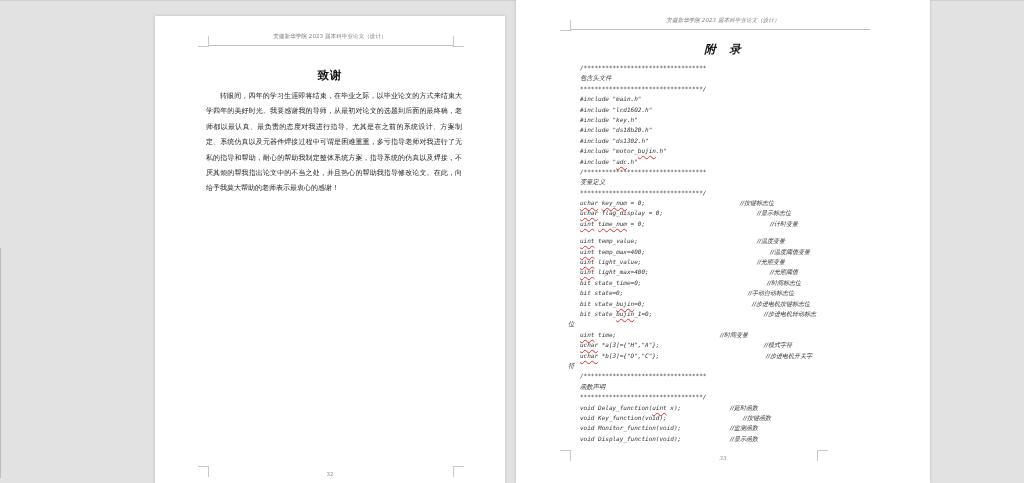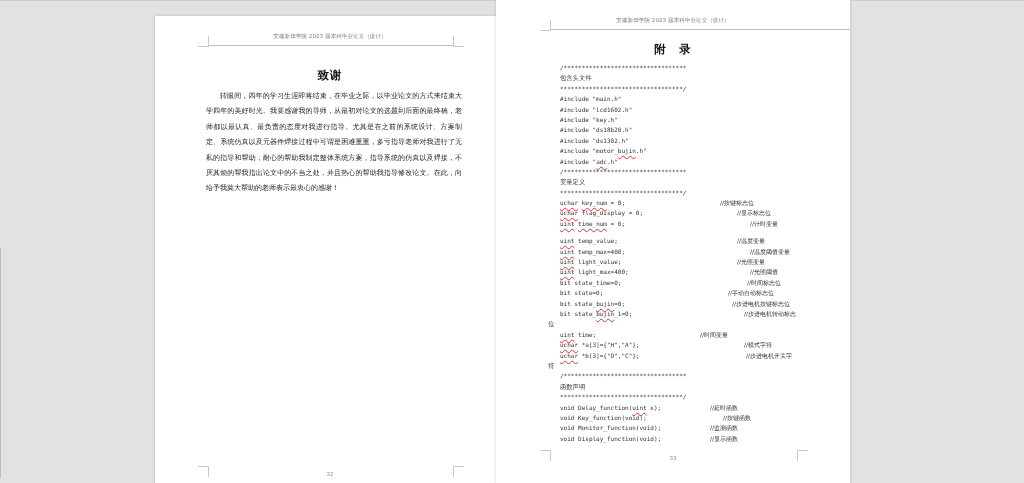--- a/index.html
+++ b/index.html
@@ -8,21 +8,21 @@
     background:#e2e2e2; position:relative;
     font-family:"DejaVu Sans", sans-serif;
   }
   .topshade { position:absolute; left:0; top:0; width:1024px; height:1px; background:#cfcfcf; }
   .leftbar { position:absolute; left:0; top:248px; width:1px; height:230px; background:#bdbdbd; }
   .page {
     position:absolute; top:0; height:483px; background:#ffffff;
     box-shadow: 0 0 3px rgba(0,0,0,0.18);
   }
   #page-left { left:155px; width:350px;margin-top:16px; }
-  #page-right { left:496px; width:354px; }
+  #page-right { left:516px; width:414px;font-style:italic; }
 
   .hdr {
     position:absolute; top:17px; left:0; right:0; text-align:center;
     font-size:5.5px; color:#7a7a7a; letter-spacing:0.1px;
   }
   .hdr-line { position:absolute; top:29px; height:1px; background:#bdbdbd; }
   .crop { position:absolute; border-color:#c8c8c8; border-style:solid; border-width:0; width:10px; height:10px; }
 
   .title {
     position:absolute; left:0; right:0; text-align:center;

